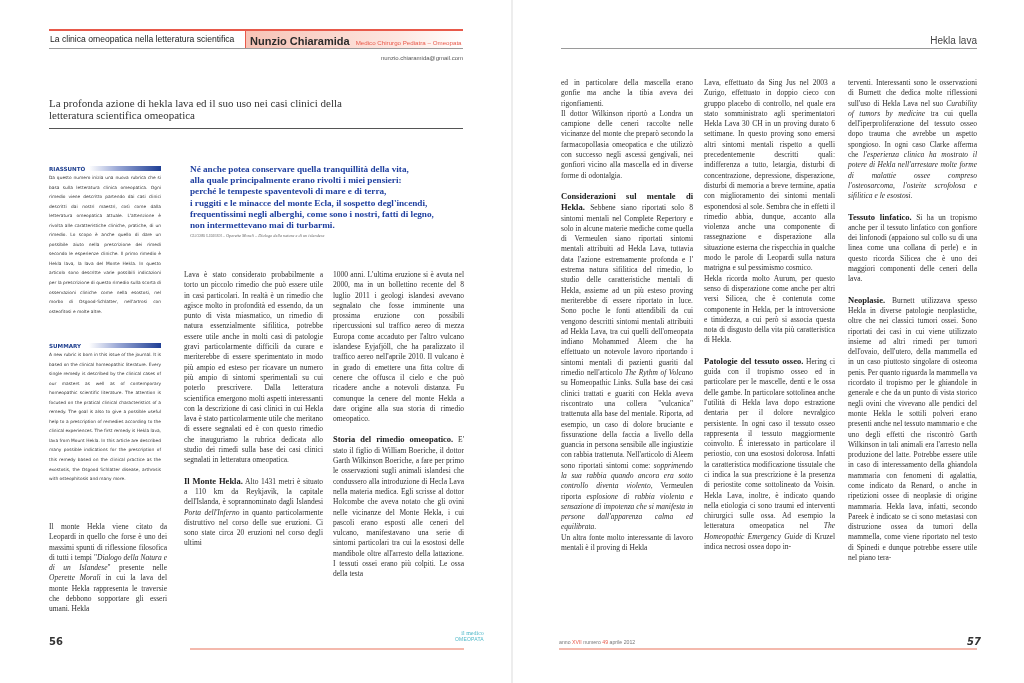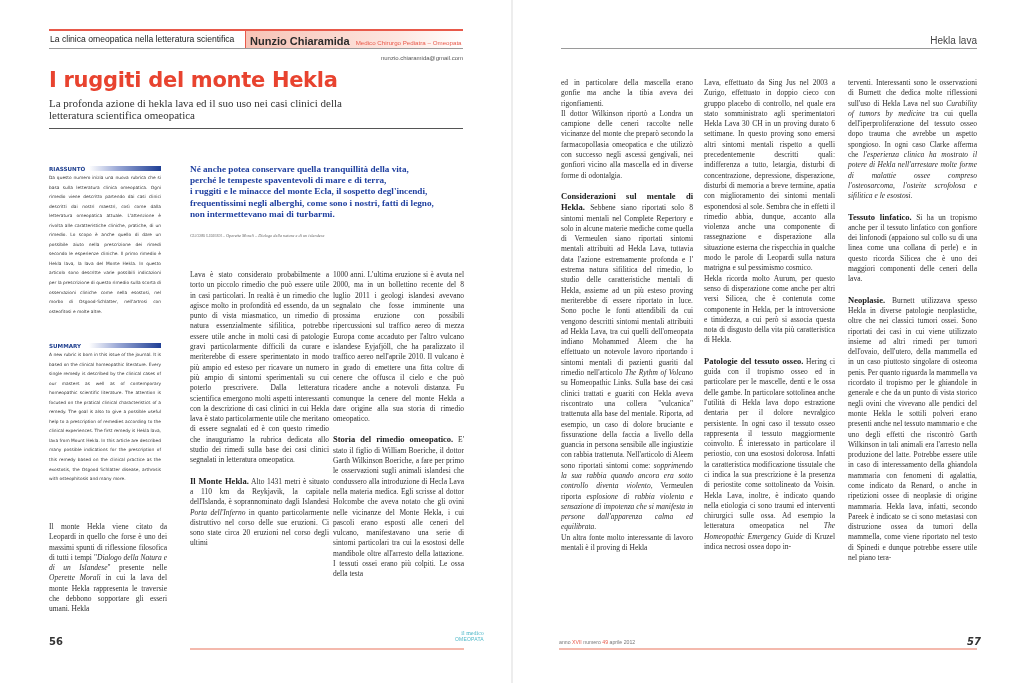--- a/index.html
+++ b/index.html
@@ -71,52 +71,52 @@
   <div class="hdr-bar">
     <div class="hdr-series">La clinica omeopatica nella letteratura scientifica</div>
     <div class="hdr-author-box">
       <span class="hdr-author">Nunzio Chiaramida</span>
       <span class="hdr-role">Medico Chirurgo Pediatra – Omeopata  ROMA</span>
     </div>
   </div>
   <div class="hdr-bottom-line"></div>
   <div class="email">nunzio.chiaramida@gmail.com</div>
 
-  <div class="title">I ruggiti del monte Hekla</div>
   <div class="subtitle">La profonda azione di hekla lava ed il suo uso nei casi clinici della letteratura scientifica omeopatica</div>
   <div class="title-rule"></div>
 
   <div class="abs-head" style="top:165px;">
     <span class="abs-head-label">RIASSUNTO</span>
     <span class="abs-head-bar"></span>
   </div>
   <div class="abs-text" style="top:173px;">Da questo numero inizia una nuova rubrica che si basa sulla letteratura clinica omeopatica. Ogni rimedio viene descritto partendo dai casi clinici descritti dai nostri maestri, così come dalla letteratura omeopatica attuale. L'attenzione è rivolta alle caratteristiche cliniche, pratiche, di un rimedio. Lo scopo è anche quello di dare un possibile aiuto nella prescrizione dei rimedi secondo le esperienze cliniche. Il primo rimedio è Hekla lava, la lava del Monte Hekla. In questo articolo sono descritte varie possibili indicazioni per la prescrizione di questo rimedio sulla scorta di osservazioni cliniche come nella esostosi, nel morbo di Osgood-Schlatter, nell'artrosi con osteofitosi e molte altre.</div>
 
   <div class="abs-head" style="top:342px;">
     <span class="abs-head-label">SUMMARY</span>
     <span class="abs-head-bar"></span>
   </div>
   <div class="abs-text" style="top:350px;">A new rubric is born in this issue of the journal. It is based on the clinical homeopathic literature. Every single remedy is described by the clinical cases of our masters as well as of contemporary homeopathic scientific literature. The attention is focused on the pratical clinical characteristics of a remedy. The goal is also to give a possible useful help to a prescription of remedies according to the clinical experiences. The first remedy is Hekla lava, lava from Mount Hekla. In this article are described many possible indications for the prescription of this remedy based on the clinical practice as the exostosis, the Osgood Schlatter disease, arthrosis with osteophitosis and many more.</div>
 
   <div class="epigraph">
     <span class="epigraph-line">Né anche potea conservare quella tranquillità della vita,</span>
+    <span class="epigraph-line">alla quale principalmente erano rivolti i miei pensieri:</span>
     <span class="epigraph-line">perché le tempeste spaventevoli di mare e di terra,</span>
     <span class="epigraph-line">i ruggiti e le minacce del monte Ecla, il sospetto degl'incendi,</span>
     <span class="epigraph-line">frequentissimi negli alberghi, come sono i nostri, fatti di legno,</span>
     <span class="epigraph-line">non intermettevano mai di turbarmi.</span>
   </div>
   <div class="epigraph-src">
     <span class="sc">Giacomo Leopardi</span> – <i>Operette Morali – Dialogo della natura e di un islandese</i>
   </div>
 
   <div class="col" style="left:49px; top:522px; width:118px;">
     <p><span>Il monte Hekla viene citato da Leopardi in quello che forse è uno dei massimi spunti di riflessione filosofica di tutti i tempi "</span><i>Dialogo della Natura e di un Islandese</i><span>" presente nelle </span><i>Operette Morali</i><span> in cui la lava del monte Hekla rappresenta le traversie che debbono sopportare gli esseri umani. Hekla</span></p>
   </div>
 
-  <div class="col" style="left:190px; top:270px; width:139px;font-family:Liberation Serif, serif;">
+  <div class="col" style="left:184px; top:270px; width:139px;font-family:Liberation Serif, serif;">
     <p>Lava è stato considerato probabilmente a torto un piccolo rimedio che può essere utile in casi particolari. In realtà è un rimedio che agisce molto in profondità ed essendo, da un punto di vista miasmatico, un rimedio di natura essenzialmente sifilitica, potrebbe essere utile anche in molti casi di patologie gravi particolarmente difficili da curare e meriterebbe di essere sperimentato in modo più ampio ed esteso per ricavare un numero più ampio di sintomi sperimentali su cui poterlo prescrivere. Dalla letteratura scientifica emergono molti aspetti interessanti con la descrizione di casi clinici in cui Hekla lava è stato particolarmente utile che meritano di essere segnalati ed è con questo rimedio che inauguriamo la rubrica dedicata allo studio dei rimedi sulla base dei casi clinici segnalati in letteratura omeopatica.</p>
     <div class="gap"></div>
     <p><b>Il Monte Hekla.</b><span> Alto 1431 metri è situato a 110 km da Reykjavik, la capitale dell'Islanda, è soprannominato dagli Islandesi </span><i>Porta dell'Inferno</i><span> in quanto particolarmente distruttivo nel corso delle sue eruzioni. Ci sono state circa 20 eruzioni nel corso degli ultimi</span></p>
   </div>
 
   <div class="col" style="left:333px; top:270px; width:131px;font-family:Liberation Serif, serif;">
     <p>1000 anni. L'ultima eruzione si è avuta nel 2000, ma in un bollettino recente del 8 luglio 2011 i geologi islandesi avevano segnalato che fosse imminente una prossima eruzione con possibili ripercussioni sul traffico aereo di mezza Europa come accaduto per l'altro vulcano islandese Eyjafjöll, che ha paralizzato il traffico aereo nell'aprile 2010. Il vulcano è in grado di emettere una fitta coltre di cenere che offusca il cielo e che può ricadere anche a notevoli distanza. Fu comunque la cenere del monte Hekla a dare origine alla sua storia di rimedio omeopatico.</p>
     <div class="gap"></div>
     <p><b>Storia del rimedio omeopatico.</b> <span>E' stato il figlio di William Boeriche, il dottor Garth Wilkinson Boeriche, a fare per primo le osservazioni sugli animali islandesi che condussero alla introduzione di Hecla Lava nella materia medica. Egli scrisse al dottor Holcombe che aveva notato che gli ovini nelle vicinanze del Monte Hekla, i cui pascoli erano esposti alle ceneri del vulcano, manifestavano una serie di sintomi particolari tra cui la esostosi delle mandibole oltre all'arresto della lattazione. I tessuti ossei erano più colpiti. Le ossa della testa</span></p>
   </div>

